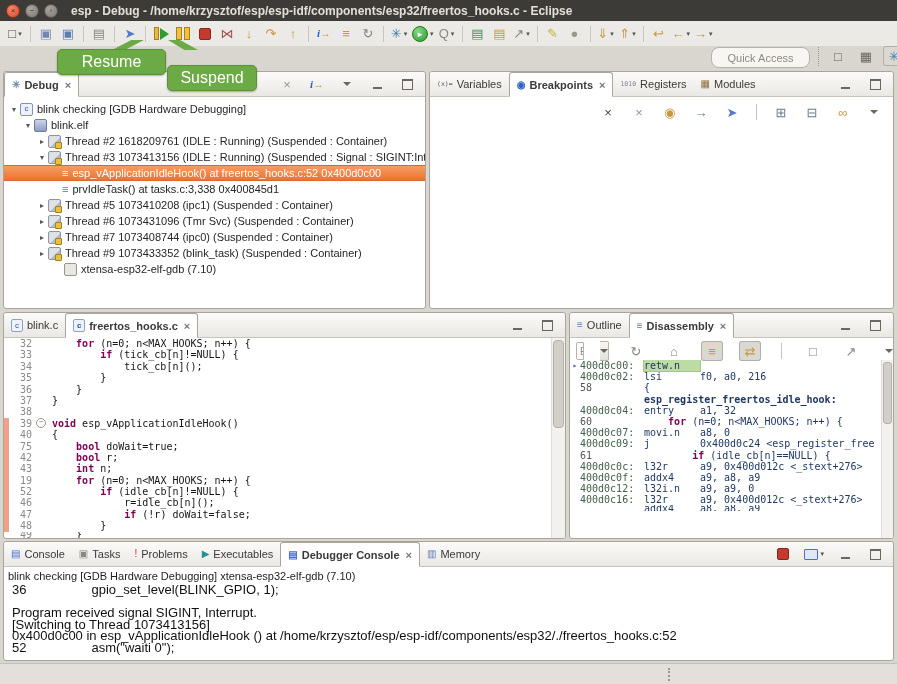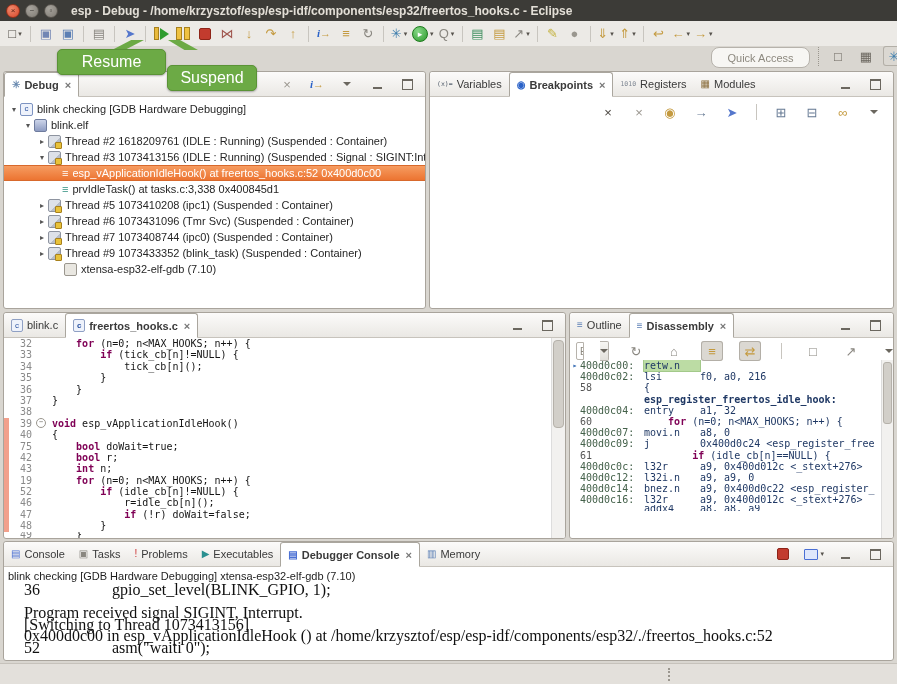--- a/index.html
+++ b/index.html
@@ -111,21 +111,21 @@
   .db{color:#1f3864}
   .db b{color:#1f3864}
   .mn{display:inline-block;min-width:56px}
   .mn.cur{background:#bcdca4;box-shadow:0 0 0 1px #a3c98a}
   .dnum{color:#555}
   .dscroll{position:absolute;top:47px;bottom:0;right:0;width:11px;background:#f2f1ef;border-left:1px solid #ddd}
   .dthumb{position:absolute;top:2px;right:1px;width:7px;height:60px;background:#d2cfc9;border:1px solid #b5b1aa;border-radius:3px}
   
   #cons-body{position:absolute;top:25px;left:0;right:0;bottom:0;overflow:hidden}
   .chead-line{font-size:11px;color:#1d1d1d;padding:3px 4px 2px}
-  .cline{font-family:Liberation Serif, serif;font-size:16px;line-height:11.6px;white-space:pre;padding-left:20px;color:#101010}
+  .cline{font-family:Liberation Sans, sans-serif;font-size:13px;line-height:11.6px;white-space:pre;padding-left:8px;color:#101010}
   
   .statusbar{position:absolute;left:0;right:0;top:663px;height:21px;background:#e3e0db;border-top:1px solid #c6c2bb}
   .grip{position:absolute;left:668px;top:4px;height:13px;border-left:2px dotted #9a968e}
 </style>
 </head>
 <body>
 
 <div class="titlebar">
   <span class="wbtn close">×</span>
   <span class="wbtn minw">−</span>
@@ -610,22 +610,22 @@
       <div class="drow"><span class="dp">▸</span><span class="da">400d0c00:</span><span class="db"><span class="mn cur">retw.n</span></span></div>
       <div class="drow"><span class="dp"></span><span class="da">400d0c02:</span><span class="db"><span class="mn">lsi</span>f0, a0, 216</span></div>
       <div class="drow"><span class="dp"></span><span class="da"><span class="dnum">58</span></span><span class="db">{</span></div>
       <div class="drow"><span class="dp"></span><span class="da"></span><span class="db"><b>esp_register_freertos_idle_hook:</b></span></div>
       <div class="drow"><span class="dp"></span><span class="da">400d0c04:</span><span class="db"><span class="mn">entry</span>a1, 32</span></div>
       <div class="drow"><span class="dp"></span><span class="da"><span class="dnum">60</span></span><span class="db">    <span class="kw">for</span> (n=0; n&lt;MAX_HOOKS; n++) {</span></div>
       <div class="drow"><span class="dp"></span><span class="da">400d0c07:</span><span class="db"><span class="mn">movi.n</span>a8, 0</span></div>
       <div class="drow"><span class="dp"></span><span class="da">400d0c09:</span><span class="db"><span class="mn">j</span>0x400d0c24 &lt;esp_register_free</span></div>
       <div class="drow"><span class="dp"></span><span class="da"><span class="dnum">61</span></span><span class="db">        <span class="kw">if</span> (idle_cb[n]==NULL) {</span></div>
       <div class="drow"><span class="dp"></span><span class="da">400d0c0c:</span><span class="db"><span class="mn">l32r</span>a9, 0x400d012c &lt;_stext+276&gt;</span></div>
+      <div class="drow"><span class="dp"></span><span class="da">400d0c0f:</span><span class="db"><span class="mn">addx4</span>a9, a8, a9</span></div>
       <div class="drow"><span class="dp"></span><span class="da">400d0c12:</span><span class="db"><span class="mn">l32i.n</span>a9, a9, 0</span></div>
-      <div class="drow"><span class="dp"></span><span class="da">400d0c14:</span><span class="db"><span class="mn">bnez.n</span>a9, 0x400d0c22 &lt;esp_register_</span></div>
       <div class="drow"><span class="dp"></span><span class="da">400d0c16:</span><span class="db"><span class="mn">l32r</span>a9, 0x400d012c &lt;_stext+276&gt;</span></div>
       <div class="drow cut"><span class="dp"></span><span class="da"></span><span class="db"><span class="mn">addx4</span>a8, a8, a9</span></div>
     </div>
   <div class="dscroll">
       <div class="dthumb"></div>
     </div>
 </div>
 
 <div class="panel" id="p-cons">
   <div class="phead">

